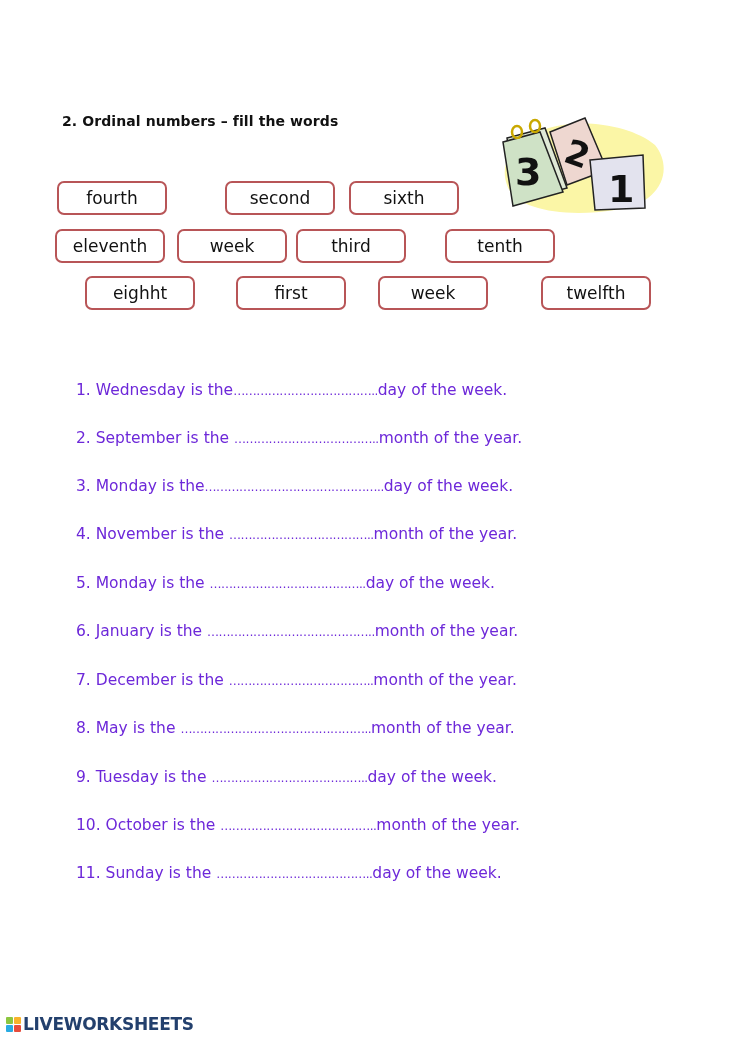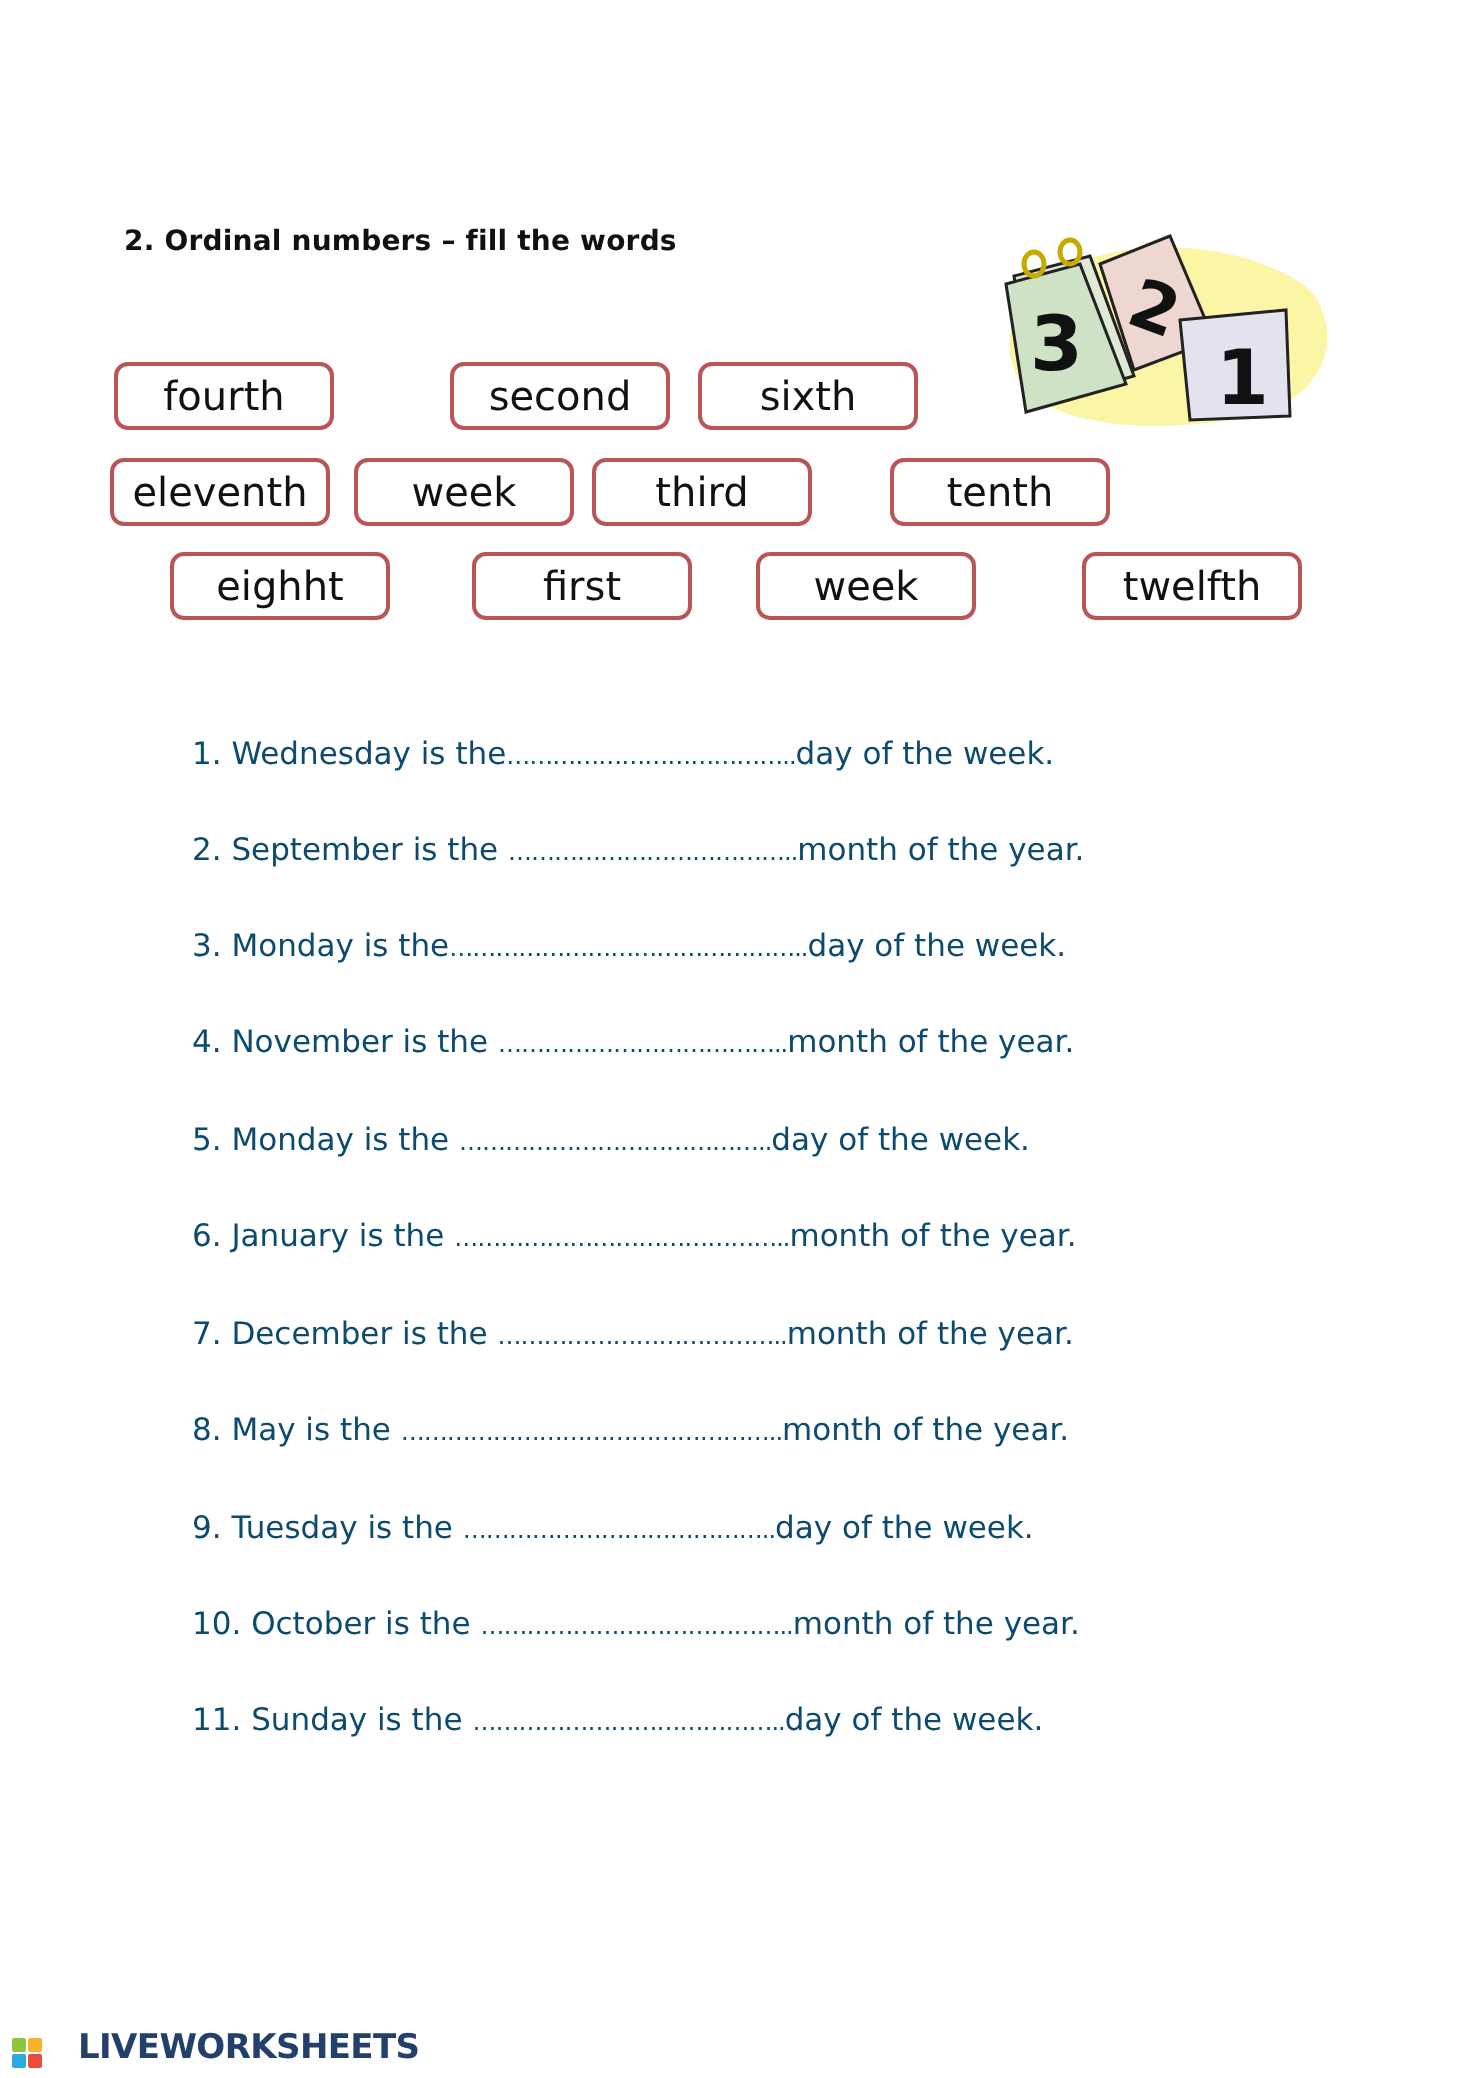--- a/index.html
+++ b/index.html
@@ -1,24 +1,24 @@
 <!DOCTYPE html>
 <html><head>
 <meta charset="utf-8">
 <style>
   html, body { margin: 0; padding: 0; background: #ffffff; }
   body { width: 735px; height: 1039px; position: relative; overflow: hidden;
          font-family: "DejaVu Sans", sans-serif; color: #111; }
   .title { position: absolute; left: 62px; top: 113px; font-size: 14px; font-weight: bold; letter-spacing: 0.1px; }
   .word-box { position: absolute; width: 110px; height: 34px; border: 2px solid #b85557;
               border-radius: 7px; box-sizing: border-box; display: flex; align-items: center;
-              justify-content: center; font-size: 20px; color: #111; background: #fff; }
-  .sentence { position: absolute; left: 96px; font-size: 15.5px; white-space: nowrap; color: #0c4a6e; }
+              justify-content: center; font-size: 17px; color: #111; background: #fff; }
+  .sentence { position: absolute; left: 76px; font-size: 15.5px; white-space: nowrap; color: #6d28d9; margin-top: 13px; }
   .blank { letter-spacing: -0.5px; font-size: 12px; }
-  .logo { position: absolute; left: 6px; top: 1014px; display: flex; align-items: flex-end; gap: 16px; }
+  .logo { position: absolute; left: 6px; top: 1014px; display: flex; align-items: center; }
   .logo-mark { width: 15px; height: 15px; display: grid; grid-template-columns: 1fr 1fr; grid-template-rows: 1fr 1fr; gap: 1px; margin-right: 2px; }
   .logo-mark span { display: block; border-radius: 1px; }
   .logo-text { font-family: "DejaVu Sans", sans-serif; font-weight: bold; font-size: 17px; color: #23406d; letter-spacing: -0.3px; }
   .calendar { position: absolute; left: 495px; top: 110px; width: 180px; height: 110px; }
 </style>
 </head>
 <body>
 
 <div class="title">2. Ordinal numbers – fill the words</div>
 

